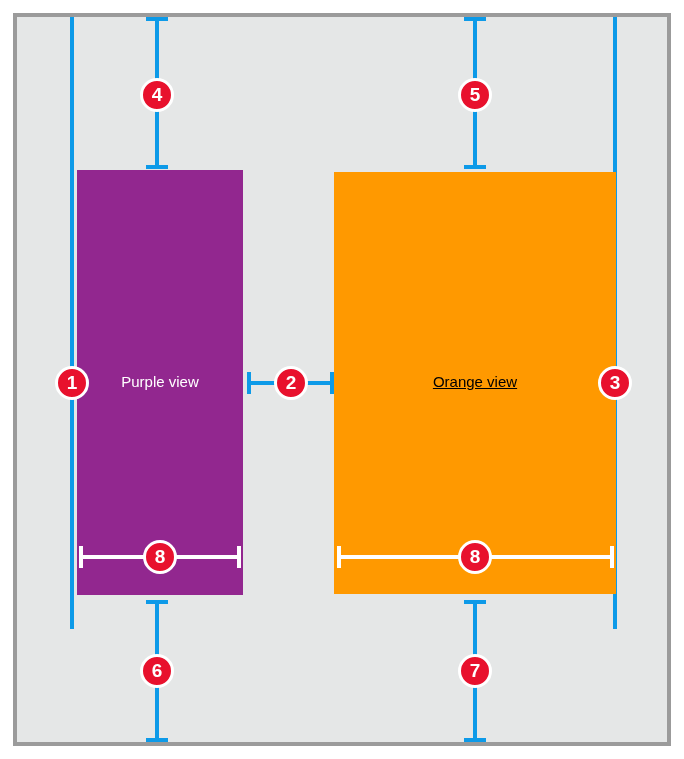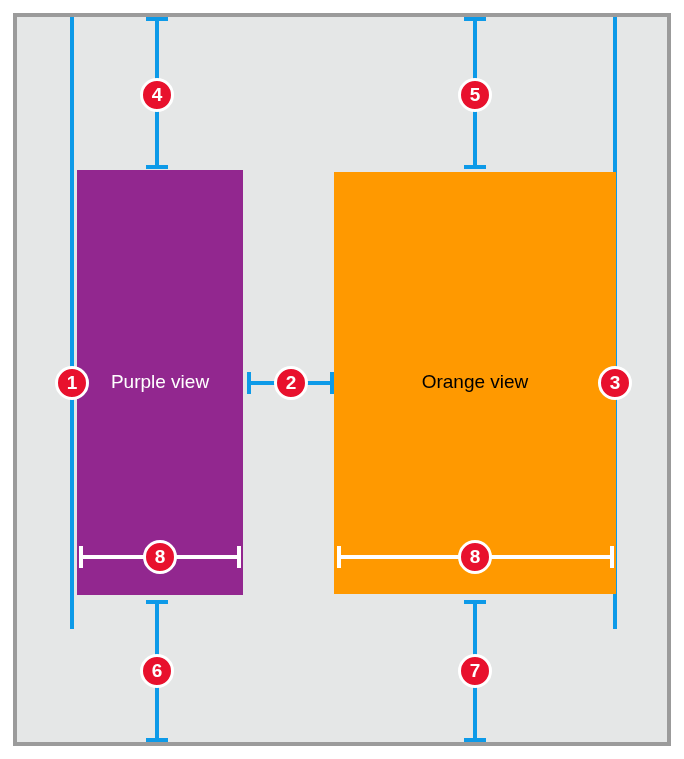--- a/index.html
+++ b/index.html
@@ -44,21 +44,21 @@
   
   .view-rect {
     position: absolute;
     box-sizing: border-box;
   }
   .view-rect .view-label {
     position: absolute;
     left: 0;
     width: 100%;
     text-align: center;
-    font-size: 19px;
+    font-size: 15px;
     line-height: 24px;
     white-space: nowrap;
   }
 
   #purple-view {
     left: 60px;
     top: 153px;
     width: 166px;
     height: 425px;
     background: #92278f;
@@ -71,20 +71,21 @@
   #orange-view {
     left: 317px;
     top: 155px;
     width: 282px;
     height: 422px;
     background: #ff9900;
   }
   #orange-view .view-label {
     top: 198px;
     color: #000000;
+    text-decoration: underline;
   }
 
   
   .guide-line {
     position: absolute;
     width: 4px;
     background: #0d9ae8;
   }
 
   

